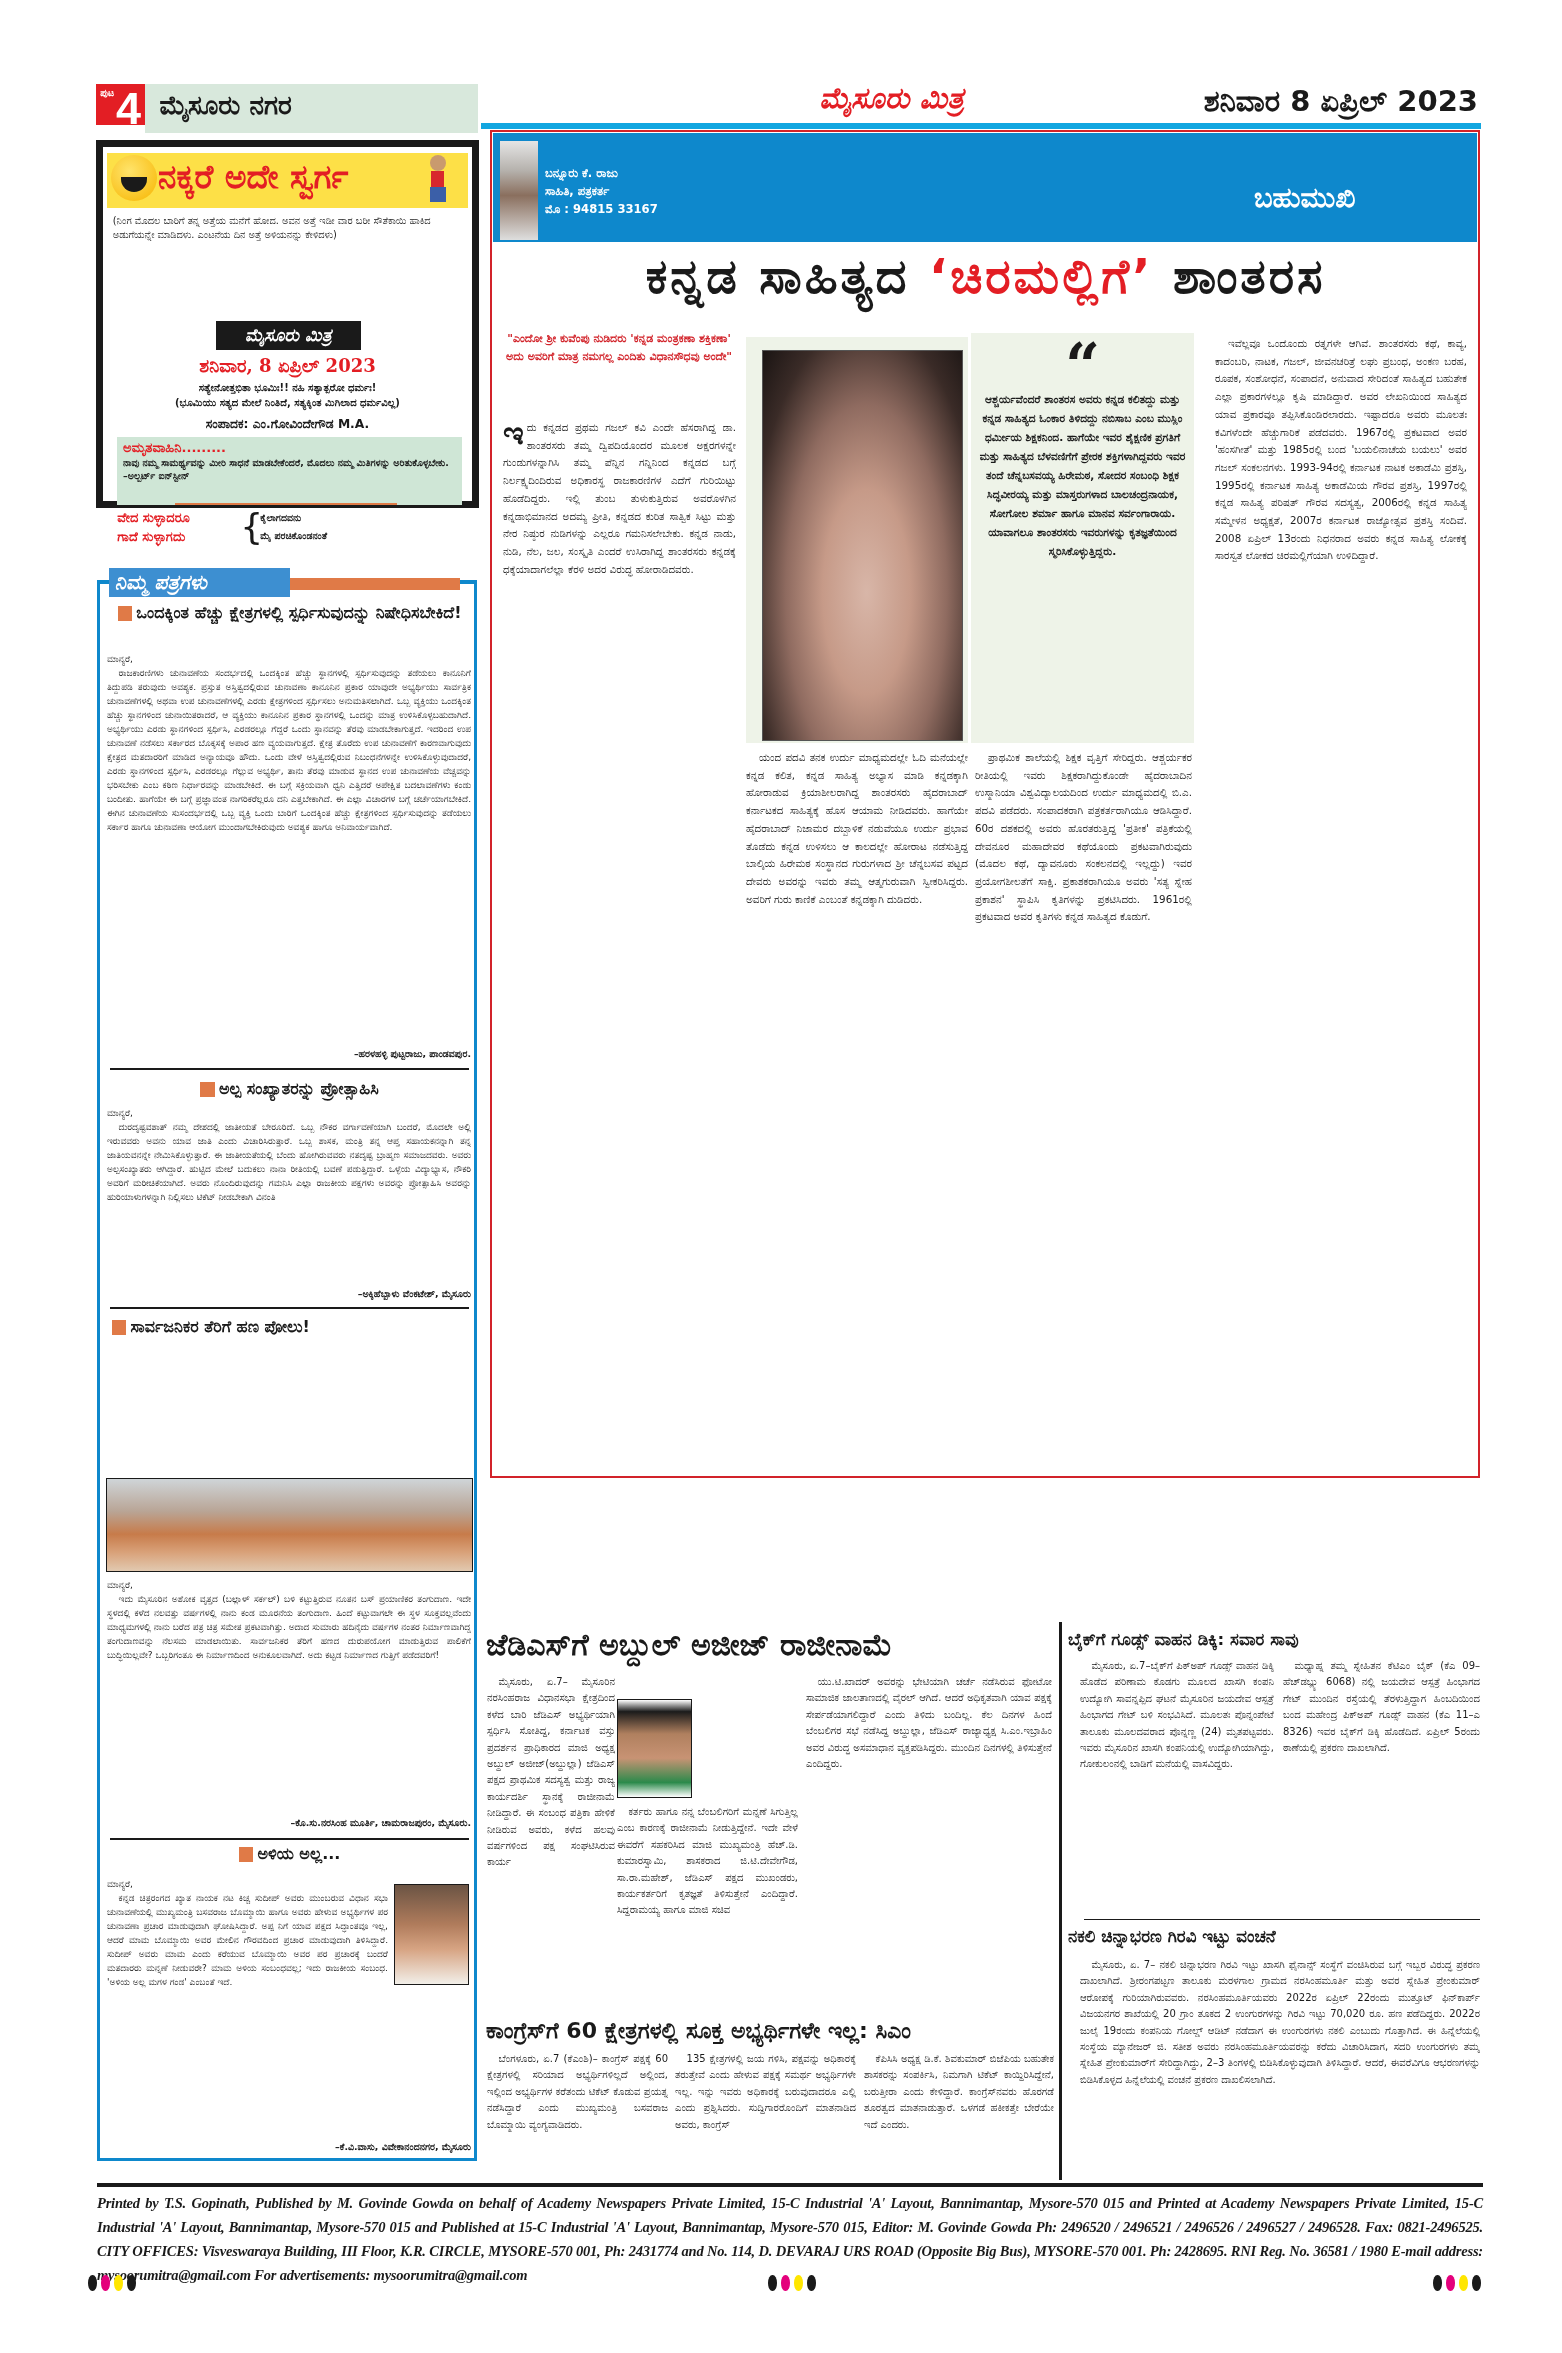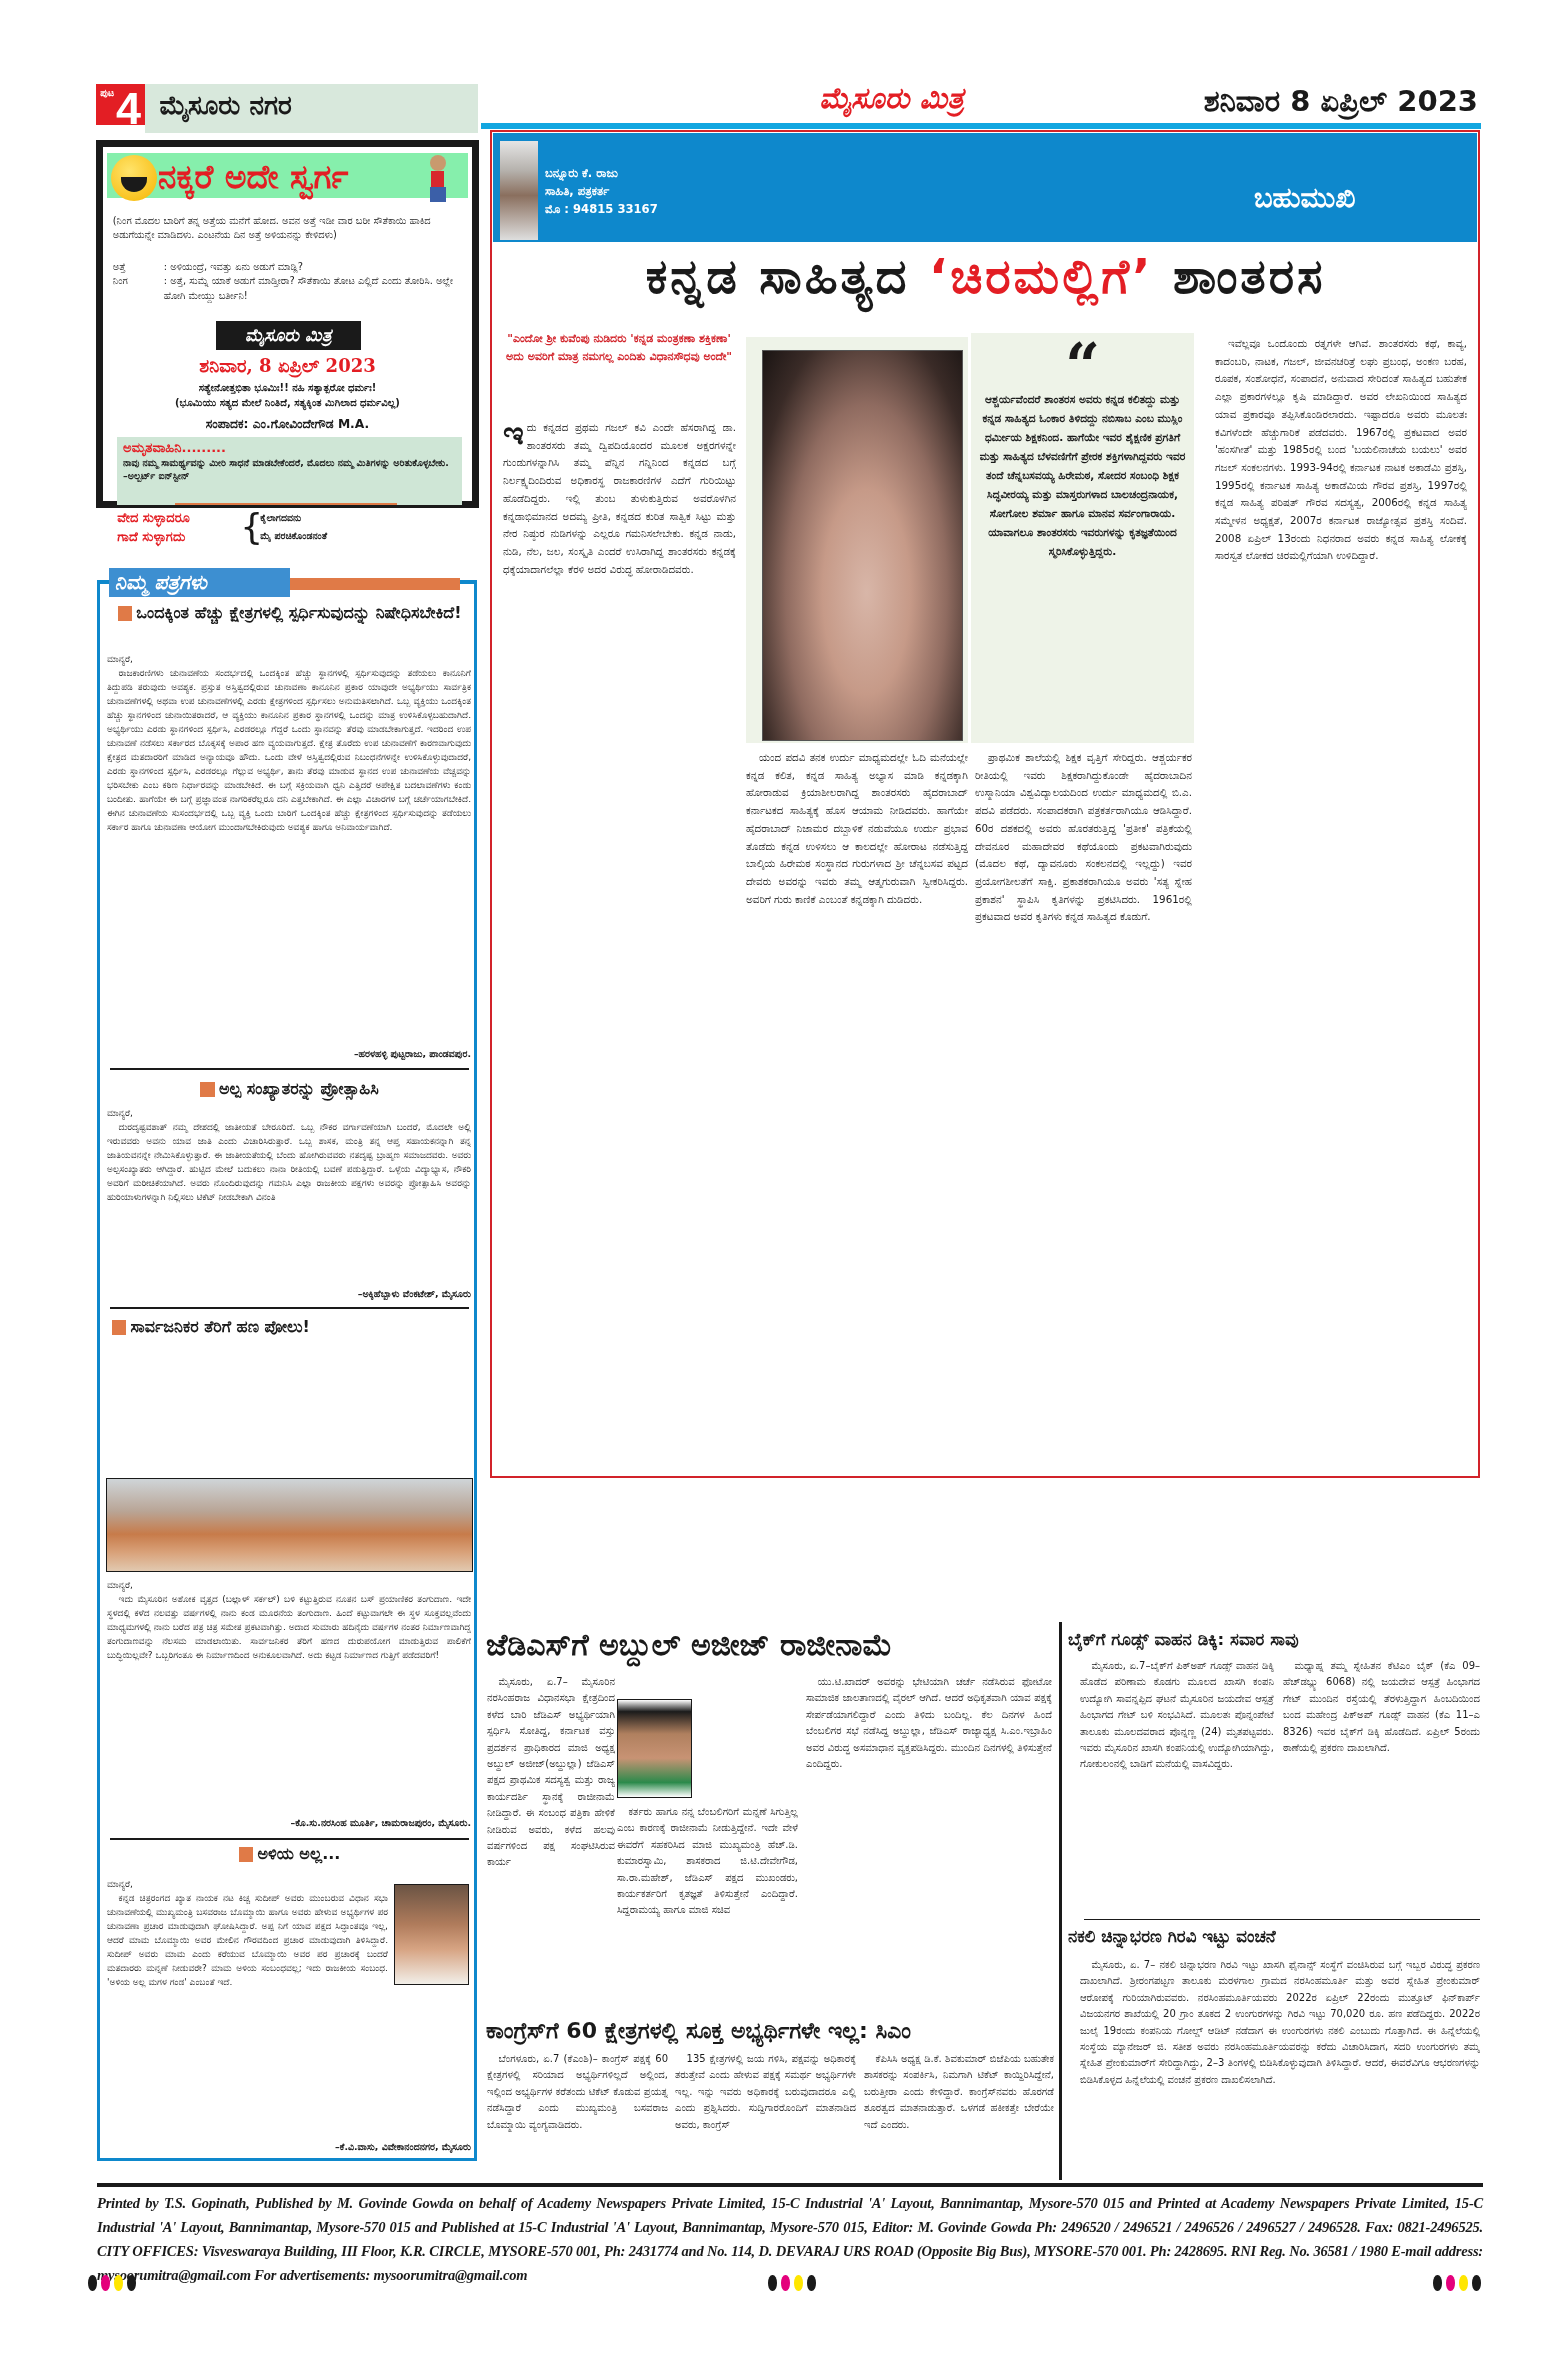--- a/index.html
+++ b/index.html
@@ -13,21 +13,21 @@
   .page-tag .pt-num { position: absolute; left: 20px; top: 0px; font-size: 45px; font-weight: bold; line-height: 49px; font-family: "Liberation Sans", sans-serif; }
   .section-bar { left: 145px; top: 84px; width: 333px; height: 49px; background: #d8e8dc; }
   .section-bar span { position: absolute; left: 14.5px; top: 5.8px; font-size: 26px; font-weight: bold; color: #1a1a1a; }
   .brand { left: 754px; top: 81px; width: 275px; text-align: center; font-size: 29px; font-weight: bold; color: #e31e24; font-style: italic; font-family: "DejaVu Serif", serif; }
   .dateline { left: 1188px; top: 84px; width: 290px; text-align: right; font-size: 29px; font-weight: bold; }
   .blue-rule { left: 481px; top: 123px; width: 1000px; height: 5.8px; background: #12a6e0; }
 
   
   .nak-outer { left: 96px; top: 140px; width: 383px; height: 368px; background: #1a1a1a; padding: 4.3px; }
   .nak-inner { position: absolute; left: 5.8px; top: 5.8px; right: 5.8px; bottom: 5.8px; background: #fff; border: 1.4px solid #1a1a1a; }
-  .nak-banner { position: absolute; left: 4.3px; top: 5.8px; right: 4.3px; height: 45px; background: #86efac; text-align: right; }
+  .nak-banner { position: absolute; left: 4.3px; top: 5.8px; right: 4.3px; height: 55px; background: #fde047; text-align: right; }
   .nak-banner .title { position: absolute; left: 51px; top: 4.3px; font-size: 33px; font-weight: bold; color: #e31e24; }
   .smiley { position: absolute; left: 4.3px; top: 2.9px; width: 46px; height: 46px; border-radius: 50%; background: radial-gradient(circle at 40% 35%, #ffe46b, #f7b500); }
   .smiley::after { content: ""; position: absolute; left: 10px; top: 22px; width: 26px; height: 14.5px; background: #1a1a1a; border-radius: 0 0 14.5px 14.5px; }
   .dancer { position: absolute; right: 10px; top: 2.9px; width: 41px; height: 48px; }
   .dancer .head { position: absolute; left: 13px; top: 0; width: 16px; height: 16px; border-radius: 50%; background: #c99a6e; }
   .dancer .body { position: absolute; left: 14.5px; top: 16px; width: 13px; height: 16px; background: #d8282d; }
   .dancer .legs { position: absolute; left: 13px; top: 32px; width: 16px; height: 14.5px; background: #3b5fa8; }
   .nak-text { position: absolute; left: 10px; top: 67px; right: 8.7px; font-size: 9.8px; line-height: 14.5px; }
   .nak-dialog { position: absolute; left: 10px; top: 113px; right: 8.7px; font-size: 9.8px; line-height: 14.5px; }
   .nak-dialog .row { display: flex; }
@@ -114,30 +114,20 @@
     <div class="nak-banner">
       <div class="smiley"></div>
       <span class="title">ನಕ್ಕರೆ ಅದೇ ಸ್ವರ್ಗ</span>
       <div class="dancer">
         <div class="head"></div>
           <div class="body"></div>
           <div class="legs"></div>
       </div>
     </div>
     <div class="nak-text">(ನಿಂಗ ಮೊದಲ ಬಾರಿಗೆ ತನ್ನ ಅತ್ತೆಯ ಮನೆಗೆ ಹೋದ. ಅವನ ಅತ್ತೆ ಇಡೀ ವಾರ ಬರೀ ಸೌತೆಕಾಯಿ ಹಾಕಿದ ಅಡುಗೆಯನ್ನೇ ಮಾಡಿದಳು. ಎಂಟನೆಯ ದಿನ ಅತ್ತೆ ಅಳಿಯನನ್ನು ಕೇಳಿದಳು)</div>
-    <div class="nak-dialog">
-      <div class="row">
-        <span class="who">ಅತ್ತೆ</span>
-        <span>: ಅಳಿಯಂದ್ರೆ, ಇವತ್ತು ಏನು ಅಡುಗೆ ಮಾಡ್ಲಿ?</span>
-      </div>
-      <div class="row">
-        <span class="who">ನಿಂಗ</span>
-        <span>: ಅತ್ತೆ, ಸುಮ್ನೆ ಯಾಕೆ ಅಡುಗೆ ಮಾಡ್ತೀರಾ? ಸೌತೆಕಾಯಿ ತೋಟ ಎಲ್ಲಿದೆ ಎಂದು ತೋರಿಸಿ. ಅಲ್ಲೇ ಹೋಗಿ ಮೇಯ್ದು ಬರ್ತೀನಿ!</span>
-      </div>
-    </div>
     <div class="mm-logo">ಮೈಸೂರು ಮಿತ್ರ</div>
     <div class="nak-date">ಶನಿವಾರ, 8 ಏಪ್ರಿಲ್ 2023</div>
     <div class="nak-motto">
       <div>ಸತ್ಯೇನೋತ್ತಭಿತಾ ಭೂಮಿಃ!! ನಹಿ ಸತ್ಯಾತ್ಪರೋ ಧರ್ಮಃ!</div>
       <div>(ಭೂಮಿಯು ಸತ್ಯದ ಮೇಲೆ ನಿಂತಿದೆ, ಸತ್ಯಕ್ಕಿಂತ ಮಿಗಿಲಾದ ಧರ್ಮವಿಲ್ಲ)</div>
     </div>
     <div class="nak-editor">ಸಂಪಾದಕ: ಎಂ.ಗೋವಿಂದೇಗೌಡ M.A.</div>
     <div class="amrita">
       <div class="h">ಅಮೃತವಾಹಿನಿ.........</div>
       <div class="t">ನಾವು ನಮ್ಮ ಸಾಮರ್ಥ್ಯವನ್ನು ಮೀರಿ ಸಾಧನೆ ಮಾಡಬೇಕೆಂದರೆ, ಮೊದಲು ನಮ್ಮ ಮಿತಿಗಳನ್ನು ಅರಿತುಕೊಳ್ಳಬೇಕು. –ಅಲ್ಬರ್ಟ್ ಐನ್‌ಸ್ಟೀನ್</div>

